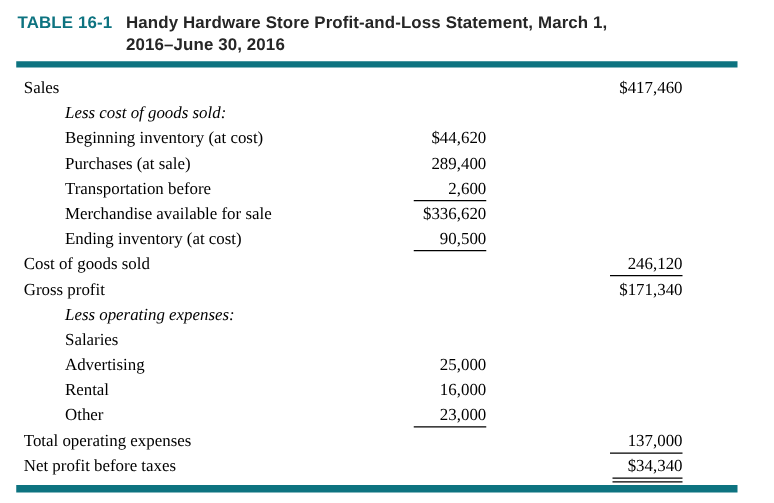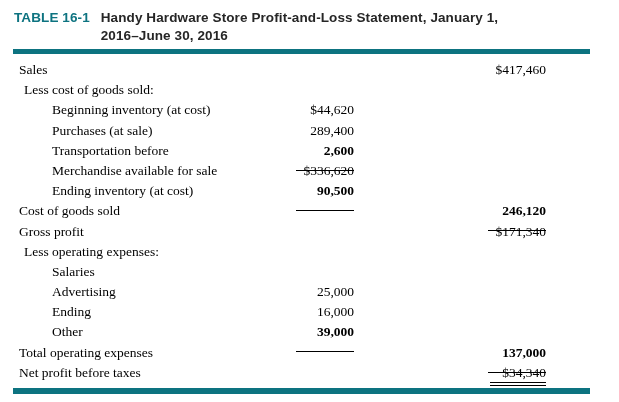--- a/index.html
+++ b/index.html
@@ -42,61 +42,59 @@
   .top-rule    { height: 5px; margin-top: 4px; }
   .bottom-rule { height: 6px; margin-top: 3px; }
   
   .rows { padding-top: 8px; }
   .row {
     display: flex;
     align-items: baseline;
     height: 20.2px;
     font-size: 13.5px;
     padding-right: 59px; 
-    gap: 35px;
   }
   .row .label {
     flex: 1;
     padding-left: 19px;
     white-space: nowrap;
     overflow: hidden;
   }
-  .row.indent-1 .label { padding-left: 24px; }
+  .row.indent-1 .label { padding-left: 52px; font-style: italic; }
   .row.indent-2 .label { padding-left: 52px; }
   .col {
     text-align: right;
     white-space: nowrap;
   }
   .col2 { width: 95px; }
   .col3 { width: 95px; margin-left: 62px; }
   .amt {
     display: inline-block;
     text-align: right;
   }
   .amt.u-single {
     min-width: 58px;
     border-bottom: 1.5px solid #000;
-    padding-bottom: 11px;
-    font-weight: bold;
+    padding-bottom: 1px;
   }
   .amt.u-double {
     min-width: 56px;
     border-bottom: 4px double #000;
     padding-bottom: 1px;
   }
 </style>
 </head>
 <body>
 
 <div class="page">
 
   <div class="table-header">
     <span class="table-label">TABLE 16-1</span>
     <div class="table-title">
-      <div>Handy Hardware Store Profit-and-Loss Statement, January 1,</div>
+      <div>Handy Hardware Store Profit-and-Loss Statement, March 1,</div>
       <div>2016–June 30, 2016</div>
     </div>
   </div>
 
   <div class="rule top-rule"></div>
 
   <div class="rows">
       <div class="row indent-0">
     <span class="label">Sales</span>
     <span class="col col2"><span class="amt"></span></span>
@@ -150,27 +148,27 @@
       <div class="row indent-2">
     <span class="label">Salaries</span>
     <span class="col col3"><span class="amt"></span></span>
   </div>
       <div class="row indent-2">
     <span class="label">Advertising</span>
     <span class="col col2"><span class="amt">25,000</span></span>
     <span class="col col3"><span class="amt"></span></span>
   </div>
       <div class="row indent-2">
-    <span class="label">Ending</span>
+    <span class="label">Rental</span>
     <span class="col col2"><span class="amt">16,000</span></span>
     <span class="col col3"><span class="amt"></span></span>
   </div>
       <div class="row indent-2">
     <span class="label">Other</span>
-    <span class="col col2"><span class="amt u-single">39,000</span></span>
+    <span class="col col2"><span class="amt u-single">23,000</span></span>
     <span class="col col3"><span class="amt"></span></span>
   </div>
       <div class="row indent-0">
     <span class="label">Total operating expenses</span>
     <span class="col col2"><span class="amt"></span></span>
     <span class="col col3"><span class="amt u-single">137,000</span></span>
   </div>
       <div class="row indent-0">
     <span class="label">Net profit before taxes</span>
     <span class="col col2"><span class="amt"></span></span>

